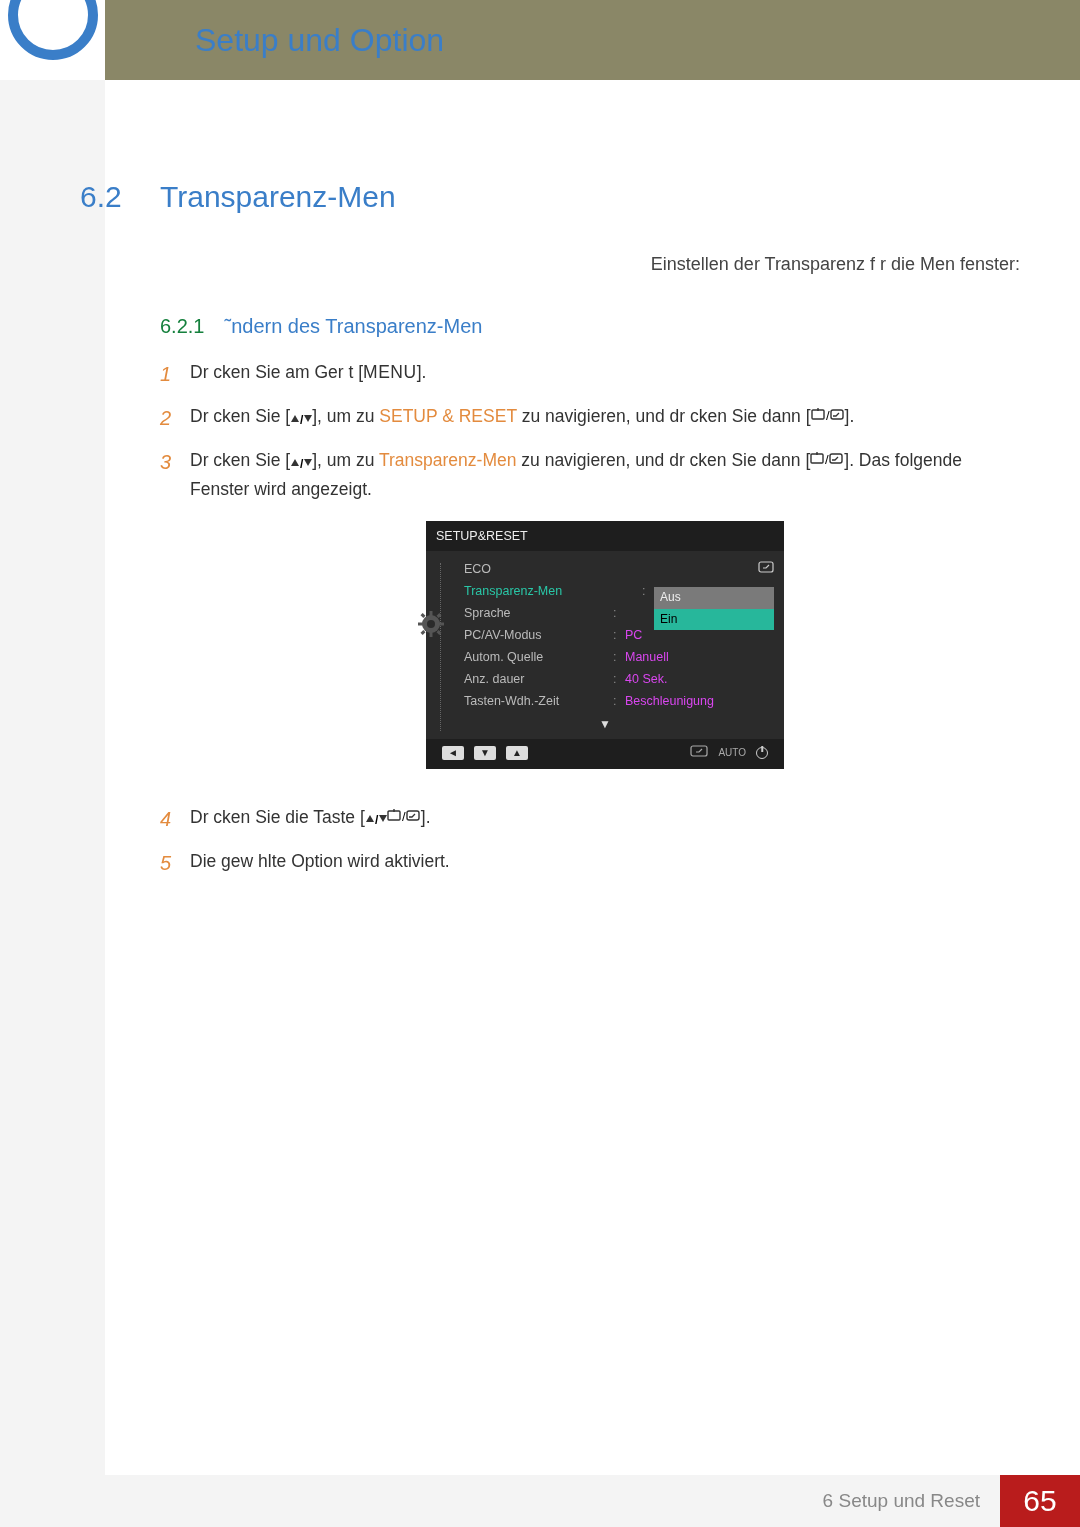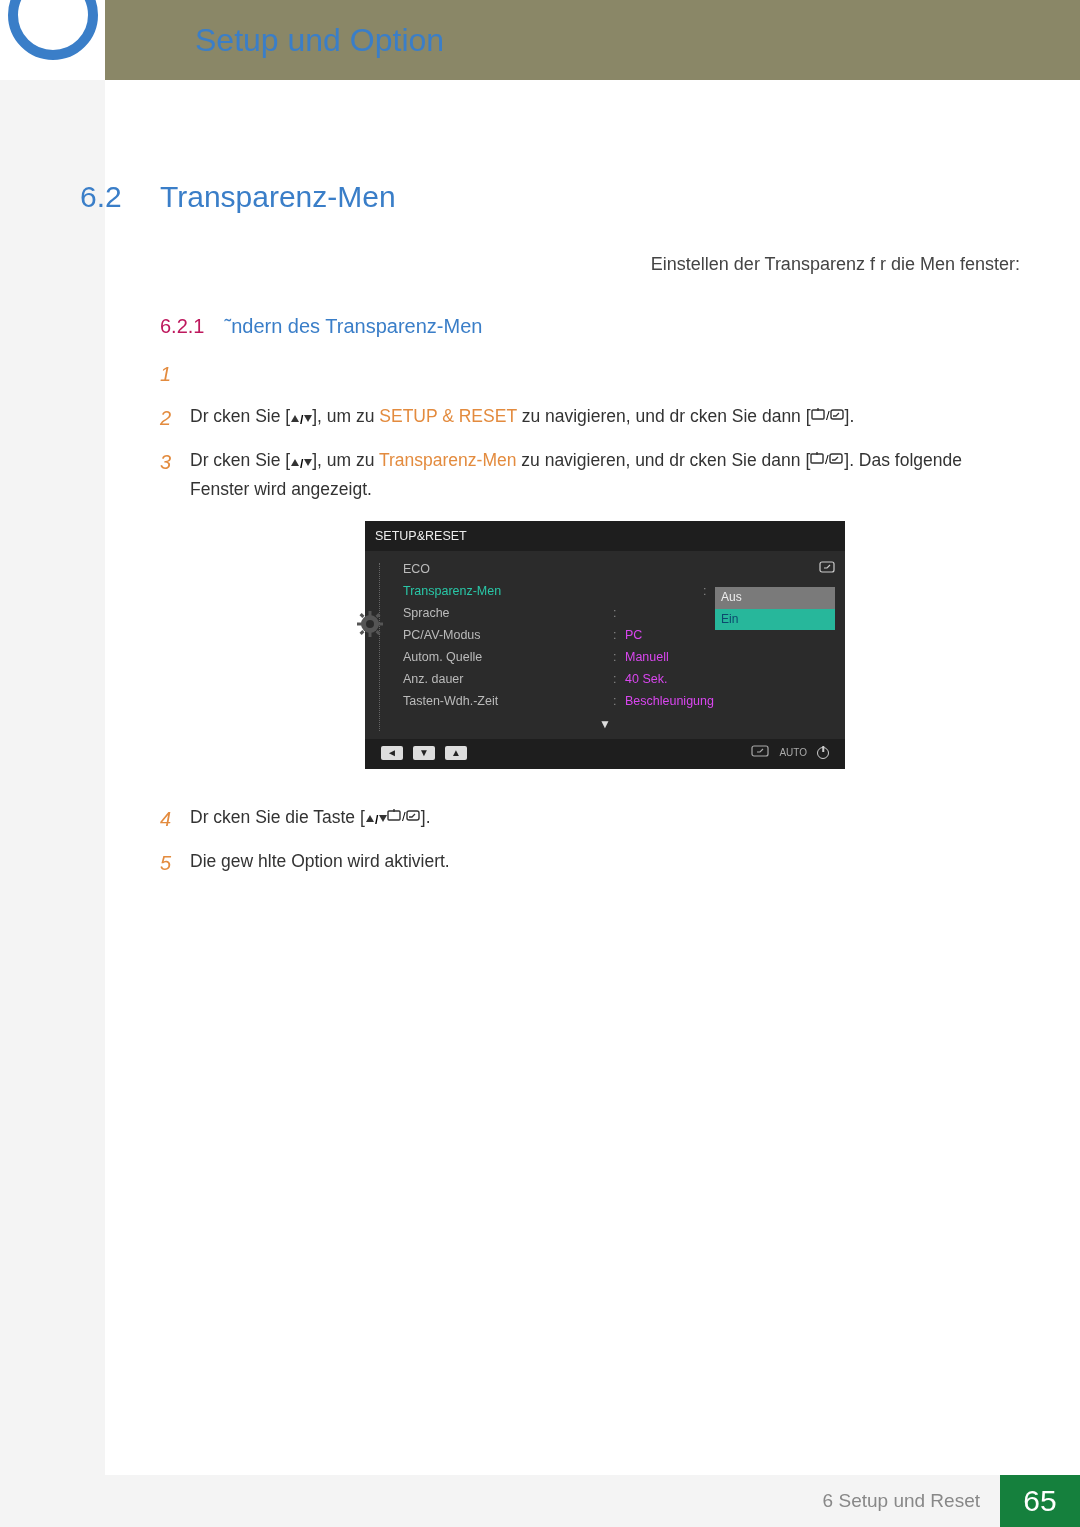--- a/index.html
+++ b/index.html
@@ -46,34 +46,34 @@
   .sec-num {
     width: 80px;
     color: #3a7ec8;
     font-size: 30px;
     font-weight: 400;
     flex-shrink: 0;
   }
   .sec-title { color: #3a7ec8; font-size: 30px; font-weight: 400; }
   .intro { margin-left: 80px; font-size: 18px; margin-bottom: 40px; color: #444; text-align: right; }
   .sub-row { display: flex; align-items: baseline; margin-left: 80px; margin-bottom: 20px; }
-  .sub-num { color: #be185d; font-size: 20px; margin-right: 20px; }
+  .sub-num { color: #15803d; font-size: 20px; margin-right: 20px; }
   .sub-title { color: #3a7ec8; font-size: 20px; }
   .steps { list-style: none; margin-left: 80px; }
   .steps li { display: flex; align-items: flex-start; margin-bottom: 12px; font-size: 17.5px; line-height: 1.6; color: #333; }
   .step-num { color: #e38b3e; font-size: 20px; width: 30px; flex-shrink: 0; font-style: italic; }
   .step-body { flex: 1; }
   .menu-word { font-family: Arial; font-weight: 500; letter-spacing: 0.5px; }
   .arrow-pair { display: inline-block; vertical-align: middle; }
   .arrow-pair svg { vertical-align: middle; }
   .orange { color: #e38b3e; }
   .ent-icon { display: inline-block; vertical-align: middle; }
   .osd-wrap { display: flex; justify-content: center; margin: 18px 0 22px 0; }
   .osd {
-    width: 480px;
+    width: 358px;
     background: #2b2b2b;
     color: #bbb;
     font-size: 12.5px;
   }
   .osd-header {
     background: #1e1e1e;
     padding: 5px 10px;
     color: #eee;
     font-size: 12.5px;
   }
@@ -88,21 +88,21 @@
   .osd-colon { width: 12px; text-align: left; color: #888; }
   .osd-value { flex: 1; color: #d946ef; }
   .osd-row.active .osd-label { color: #29c7a7; }
   .osd-dropdown {
     background: #27b79b;
     width: 120px;
     position: relative;
   }
   .osd-dropdown .opt {
     padding: 1px 6px;
-    color: #0c4a6e;
+    color: #000000;
     font-size: 12px;
   }
   .osd-dropdown .opt.sel { background: #7a7a7a; color: #eee; }
   .osd-corner {
     position: absolute;
     top: 8px;
     right: 10px;
     color: #ddd;
   }
   .osd-down-triangle { text-align: center; color: #ddd; font-size: 12px; margin-top: 2px; }
@@ -159,21 +159,21 @@
     background: #f4f4f4;
     color: #888;
     display: flex;
     align-items: center;
     padding: 0 20px;
     font-size: 19px;
     flex: 1;
     justify-content: flex-end;
   }
   .footer-page {
-    background: #15803d;
+    background: #b91c1c;
     color: #fff;
     width: 80px;
     display: flex;
     align-items: center;
     justify-content: center;
     font-size: 30px;
   }
   .osd-tree {
     position: absolute;
     left: 14px;
@@ -207,20 +207,23 @@
   <div class="intro">Einstellen der Transparenz f r die Men fenster:</div>
 
   <div class="sub-row">
     <div class="sub-num">6.2.1</div>
     <div class="sub-title">˜ndern des   Transparenz-Men</div>
   </div>
 
   <ol class="steps">
     <li>
       <span class="step-num">1</span>
+      <span class="step-body">
+        <span>Dr cken Sie am Ger t [</span><span class="menu-word">MENU</span><span>].</span>
+      </span>
     </li>
 
     <li>
       <span class="step-num">2</span>
       <span class="step-body">
         <span>Dr cken Sie [</span><span class="arrow-pair"><svg width="22" height="12">
               <polygon points="5,2 1,9 9,9" fill="#333"></polygon>
               <text x="10" y="11" font-size="12" font-weight="bold">/</text>
               <polygon points="18,9 14,2 22,2" fill="#333"></polygon>
             </svg></span><span>], um zu </span><span class="orange">SETUP &amp; RESET</span><span> zu navigieren, und dr cken Sie dann [</span><span class="ent-icon"><svg width="34" height="16">

